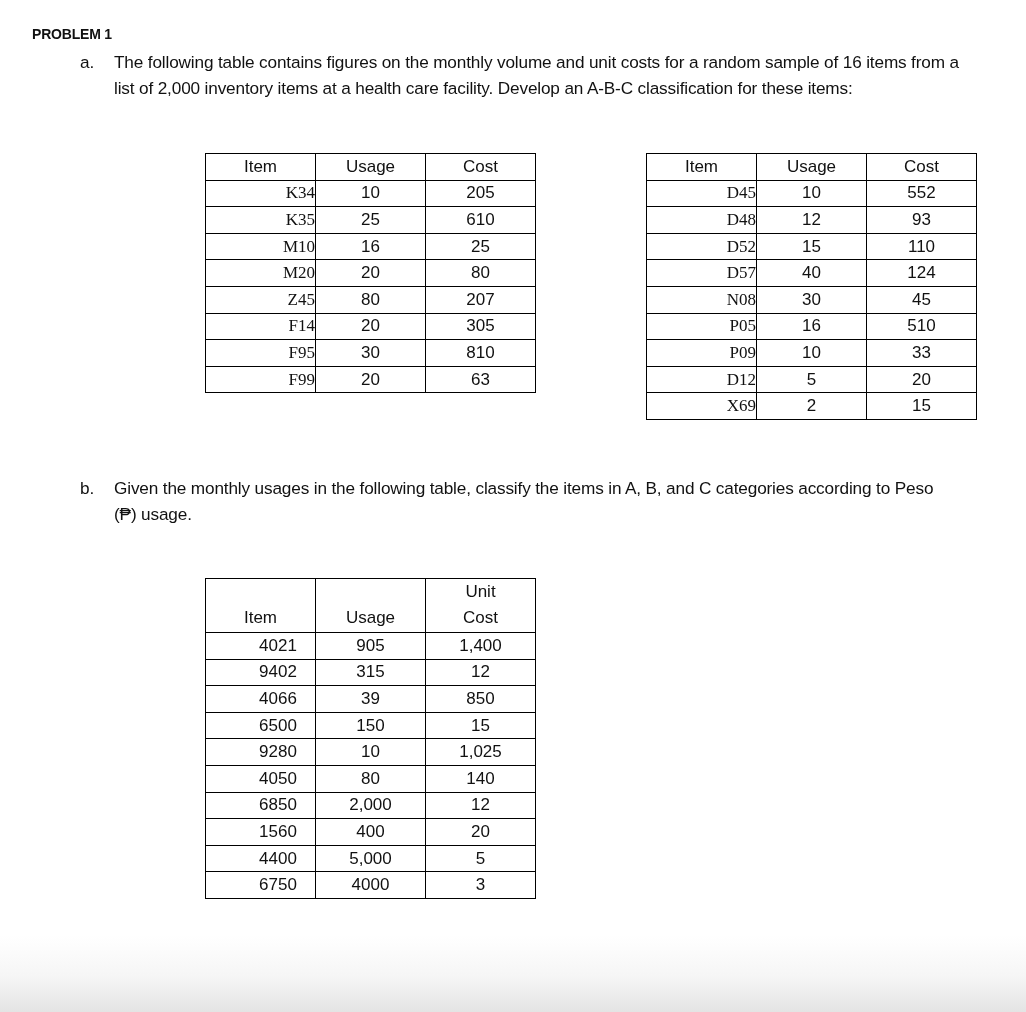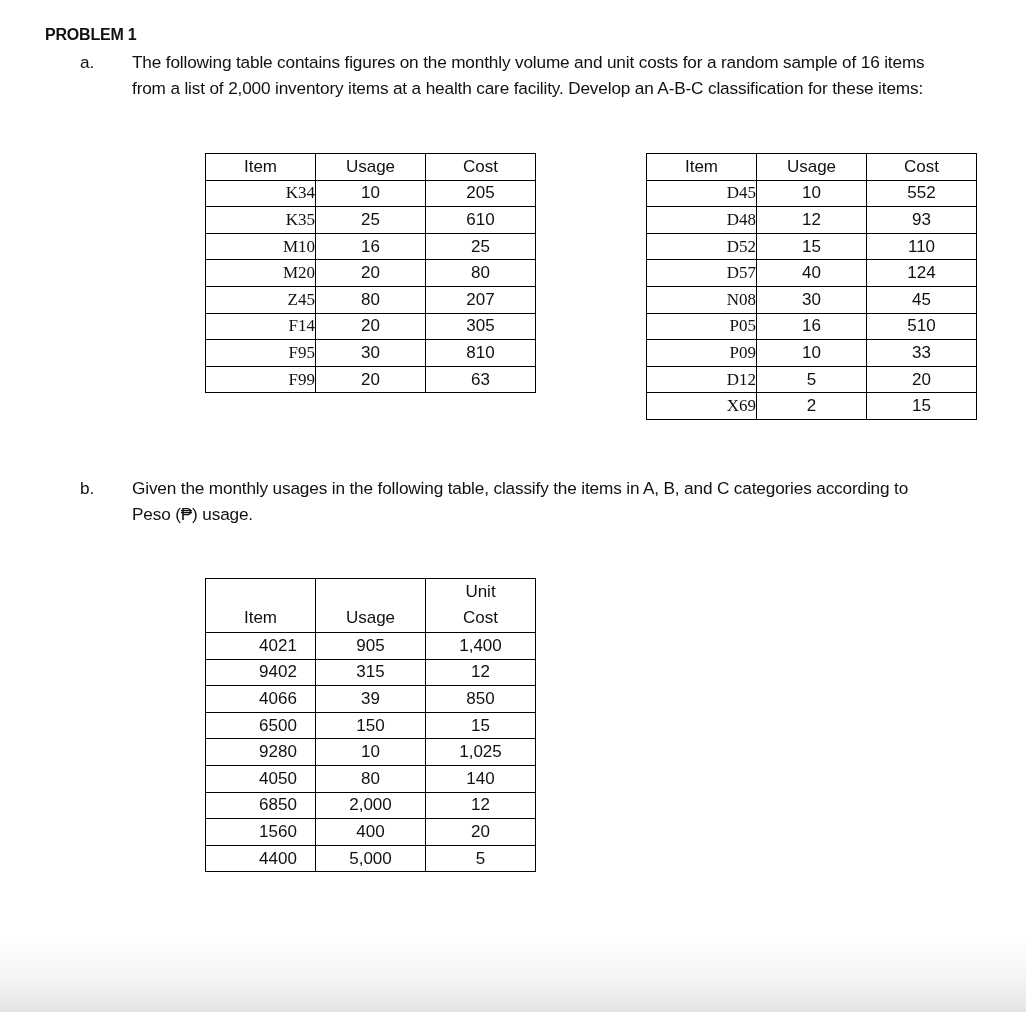--- a/index.html
+++ b/index.html
@@ -2,27 +2,27 @@
 <html><head>
 <meta charset="utf-8">
 <style>
   html, body { margin: 0; padding: 0; }
   body {
     width: 1026px; height: 1012px; position: relative; overflow: hidden;
     background: linear-gradient(to bottom, #ffffff 0px, #ffffff 935px, #f6f6f6 975px, #e4e4e4 1012px);
     font-family: "Liberation Sans", sans-serif; color: #111;
   }
   .title {
-    position: absolute; left: 45px; top: 26px; font-size: 16px; font-weight: bold; letter-spacing: -0.2px;
+    position: absolute; left: 32px; top: 26px; font-size: 14px; font-weight: bold; letter-spacing: -0.2px;
   }
   .para {
     position: absolute; font-size: 17.2px; line-height: 25.5px; letter-spacing: -0.15px;
   }
   .para .marker { position: absolute; left: 0; top: 0; }
-  .para .text { margin-left: 52px; display: block; }
+  .para .text { margin-left: 34px; display: block; }
   #para-a { left: 80px; top: 50px; width: 880px; }
   #para-b { left: 80px; top: 476px; width: 860px; }
 
   table.grid {
     position: absolute; border-collapse: collapse; font-size: 17px; table-layout: fixed;
   }
   table.grid td, table.grid th {
     border: 1.3px solid #000; text-align: center; padding: 0; height: 25.6px; line-height: 24px;
   }
   table.grid th { font-weight: normal; }
@@ -223,14 +223,19 @@
       <tr>
         <td class="item">1560</td>
         <td>400</td>
         <td>20</td>
       </tr>
       <tr>
         <td class="item">4400</td>
         <td>5,000</td>
         <td>5</td>
       </tr>
+      <tr>
+        <td class="item">6750</td>
+        <td>4000</td>
+        <td>3</td>
+      </tr>
     </tbody>
 </table>
 
 </body></html>

